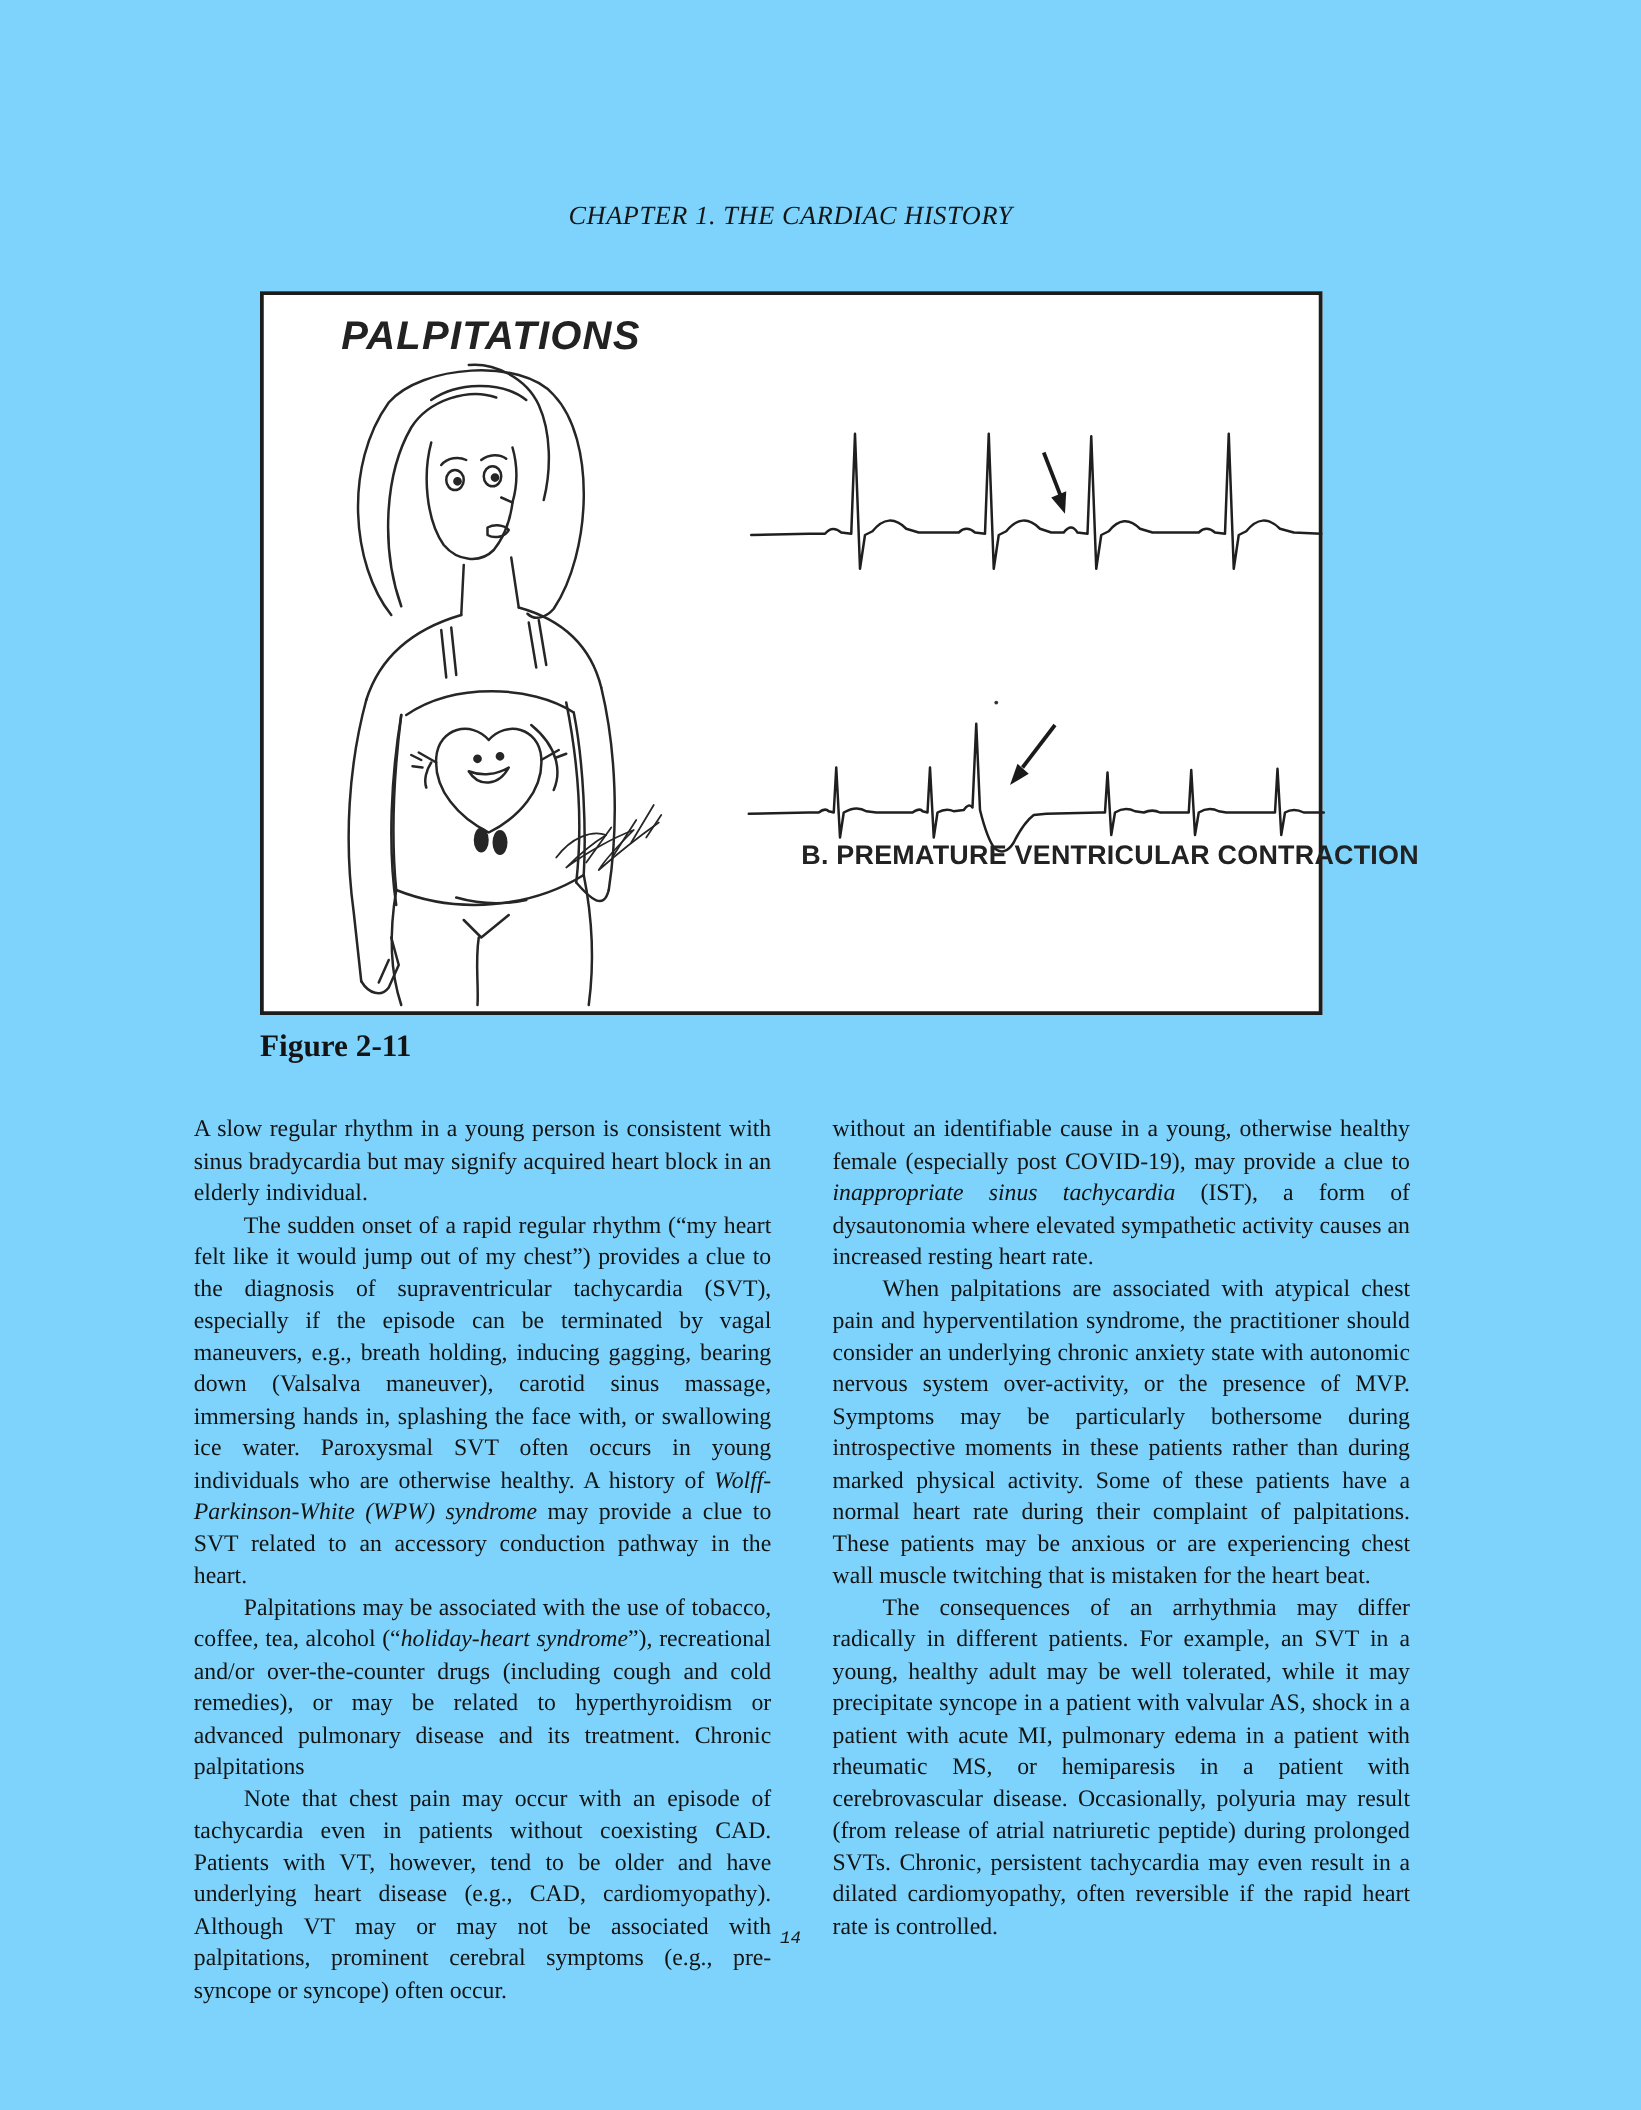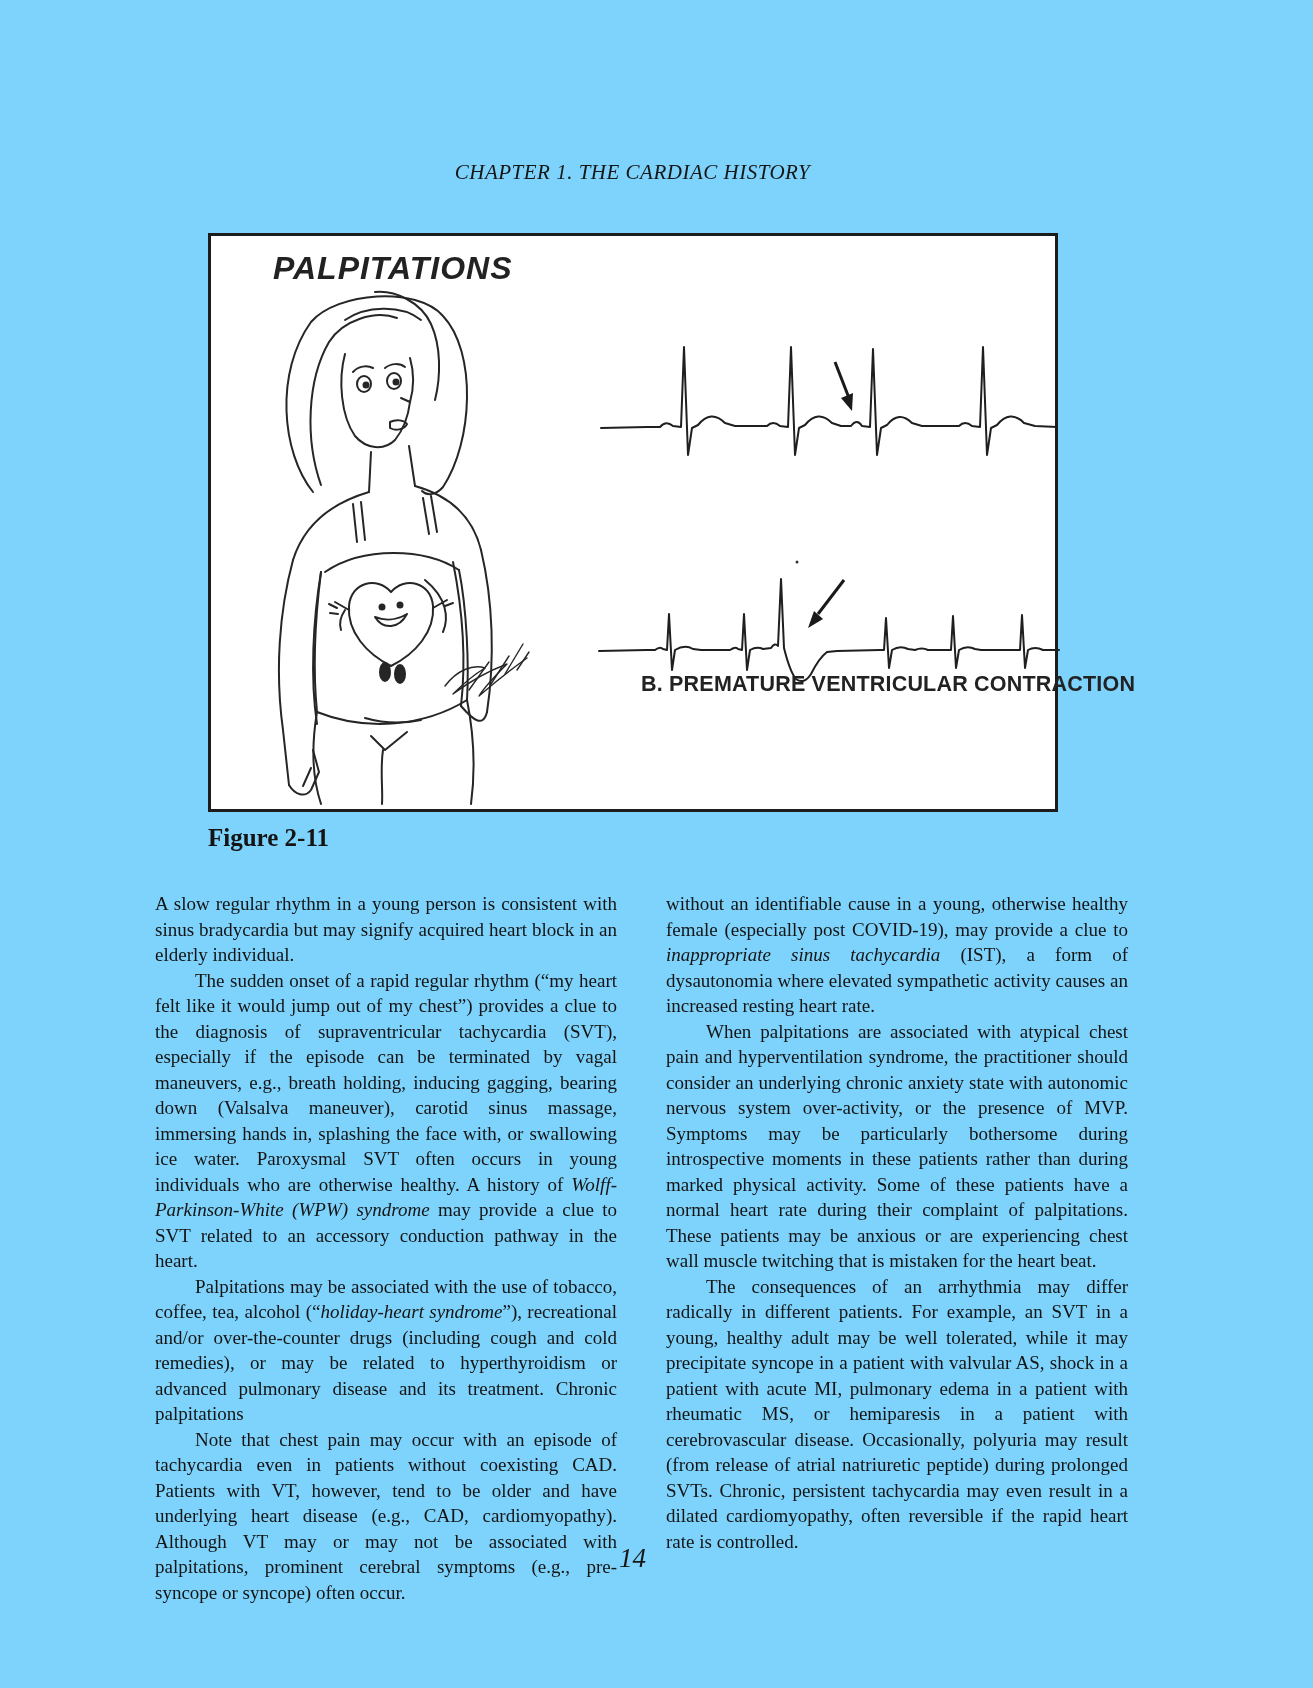--- a/index.html
+++ b/index.html
@@ -23,21 +23,21 @@
   .figure-caption{position:absolute;left:208px;top:824px;font-family:"Liberation Serif",serif;
     font-weight:bold;font-size:25px;color:#141414;}
   .column{position:absolute;top:891px;width:462px;font-family:"Liberation Serif",serif;
     font-size:19px;line-height:25.5px;text-align:justify;color:#141414;}
   .col-left{left:155px;}
   .col-right{left:624px;margin-left:42px;}
   .column p{margin:0;}
   .column p.indent{text-indent:40px;}
   .column em{font-style:italic;}
   .page-number{position:absolute;left:155px;top:1543px;width:955px;text-align:center;
-    font-family:Liberation Serif, serif;font-style:italic;font-size:27px;color:#161616;}
+    font-family:Liberation Mono, monospace;font-style:italic;font-size:14px;color:#161616;}
   svg{display:block;}
   .ink{stroke:#262626;fill:none;stroke-width:2;stroke-linecap:round;stroke-linejoin:round;}
   .ecg{stroke:#1f1f1f;fill:none;stroke-width:2;stroke-linejoin:round;stroke-linecap:round;}
   .arrow{stroke:#1a1a1a;stroke-width:3;}
   .arrow-head{fill:#1a1a1a;stroke:none;}
 </style>
 </head>
 <body>
 
 <div class="page">

